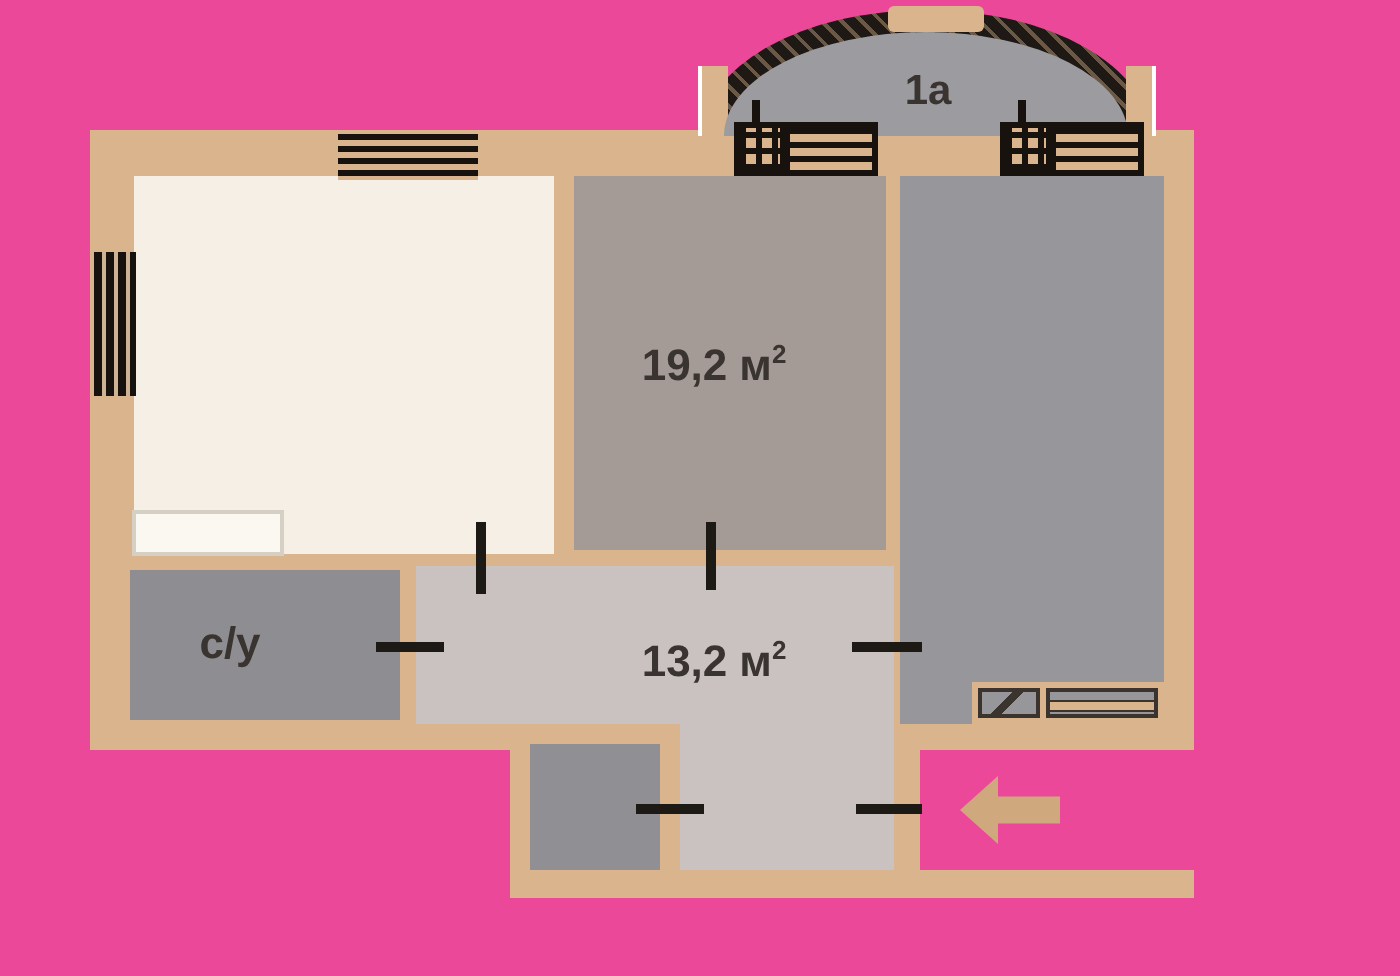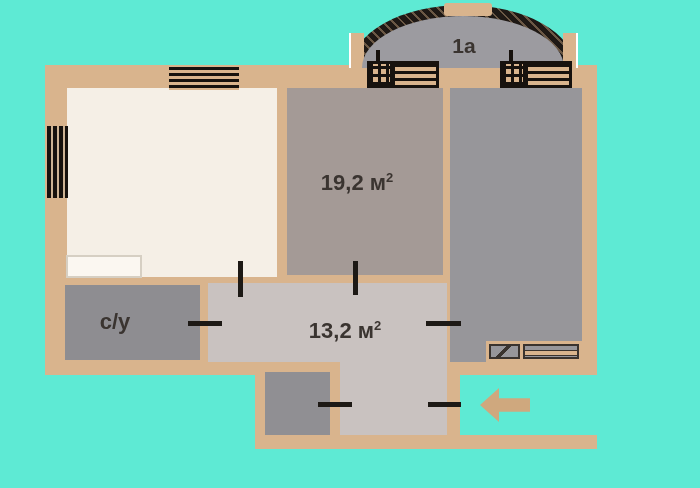--- a/index.html
+++ b/index.html
@@ -1,17 +1,17 @@
 <!DOCTYPE html>
 <html style="--wall: #d9b48d; --room-living: #f5efe6; --room-middle: #a49a96; --room-right: #97969a; --hall: #c9c2c0; --bathroom: #8e8d91; --closet: #908f93; --balcony: #9c9ba0; --outline: #1f1915; --text: #3a3430; --arrow: #cfa87e;"><head>
 <meta charset="utf-8">
 <style>
   html,body{margin:0;padding:0;background:#ffffff;}
   #plan{
-    position:relative;width:700px;height:488px;background:#5eead4;overflow:hidden;
+    position:relative;width:700px;height:488px;background:#ec4899;overflow:hidden;
     font-family:"Liberation Sans","DejaVu Sans",sans-serif;
   }
   .abs{position:absolute;}
   
   .wall{background:var(--wall,#d9b48d);}
   .base-main{left:45px;top:65px;width:552px;height:310px;}
   .ext-lower{left:255px;top:362px;width:205px;height:87px;}
   .strip-bottom{left:255px;top:435px;width:342px;height:14px;}
   
   .room{position:absolute;}
@@ -71,21 +71,21 @@
   .arrow{left:480px;top:388px;width:50px;height:34px;background:var(--arrow,#cfa87e);
     clip-path:polygon(0 50%,38% 0,38% 30%,100% 30%,100% 70%,38% 70%,38% 100%);}
   
   .lbl{position:absolute;color:var(--text,#3a3430);font-weight:bold;font-size:22px;
     text-align:center;white-space:nowrap;transform:translate(-50%,-50%);}
   .lbl sup{font-size:13px;vertical-align:super;line-height:0;}
   .lbl .unit{margin-left:6px;}
   .lbl-living{left:167px;top:180px;}
   .lbl-middle{left:357px;top:183px;}
   .lbl-right{left:519px;top:183px;}
-  .lbl-hall{left:345px;top:331px;}
+  .lbl-hall{left:357px;top:331px;}
   .lbl-bathroom{left:115px;top:322px;}
   .lbl-balcony{left:464px;top:46px;font-size:21px;}
 </style>
 </head>
 <body>
 
 <div id="plan">
 
   <div class="abs wall base-main"></div>
   <div class="abs wall ext-lower"></div>

